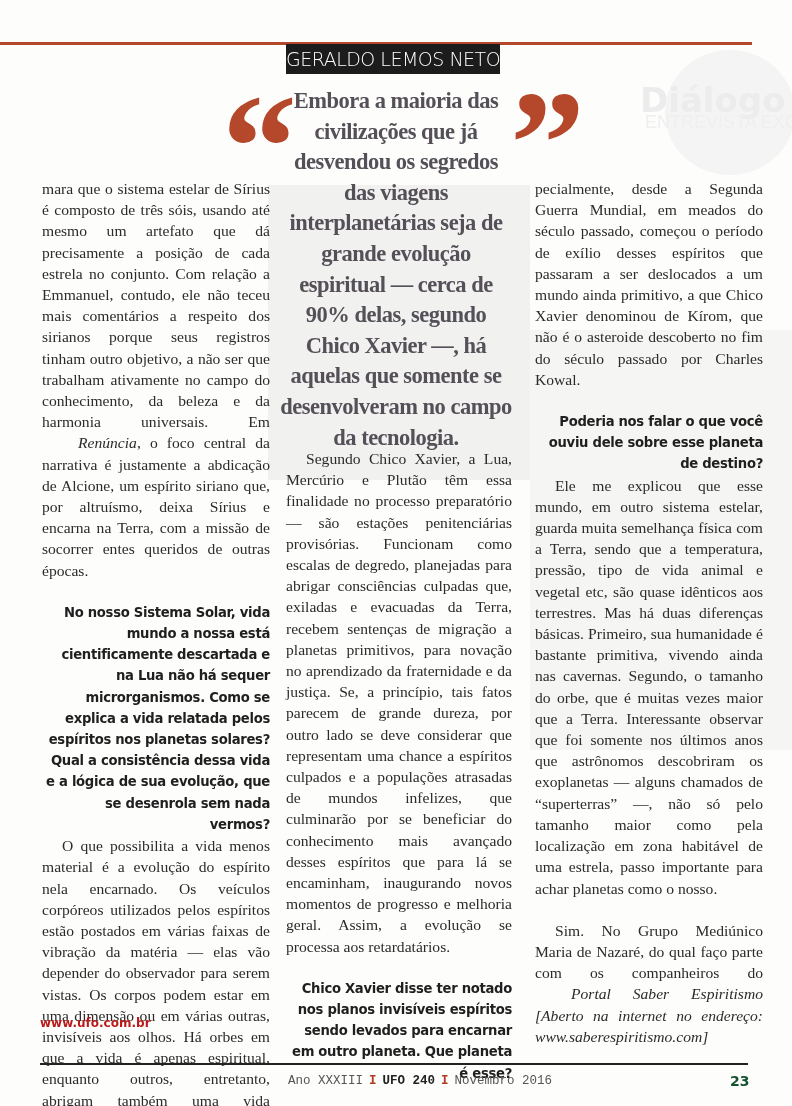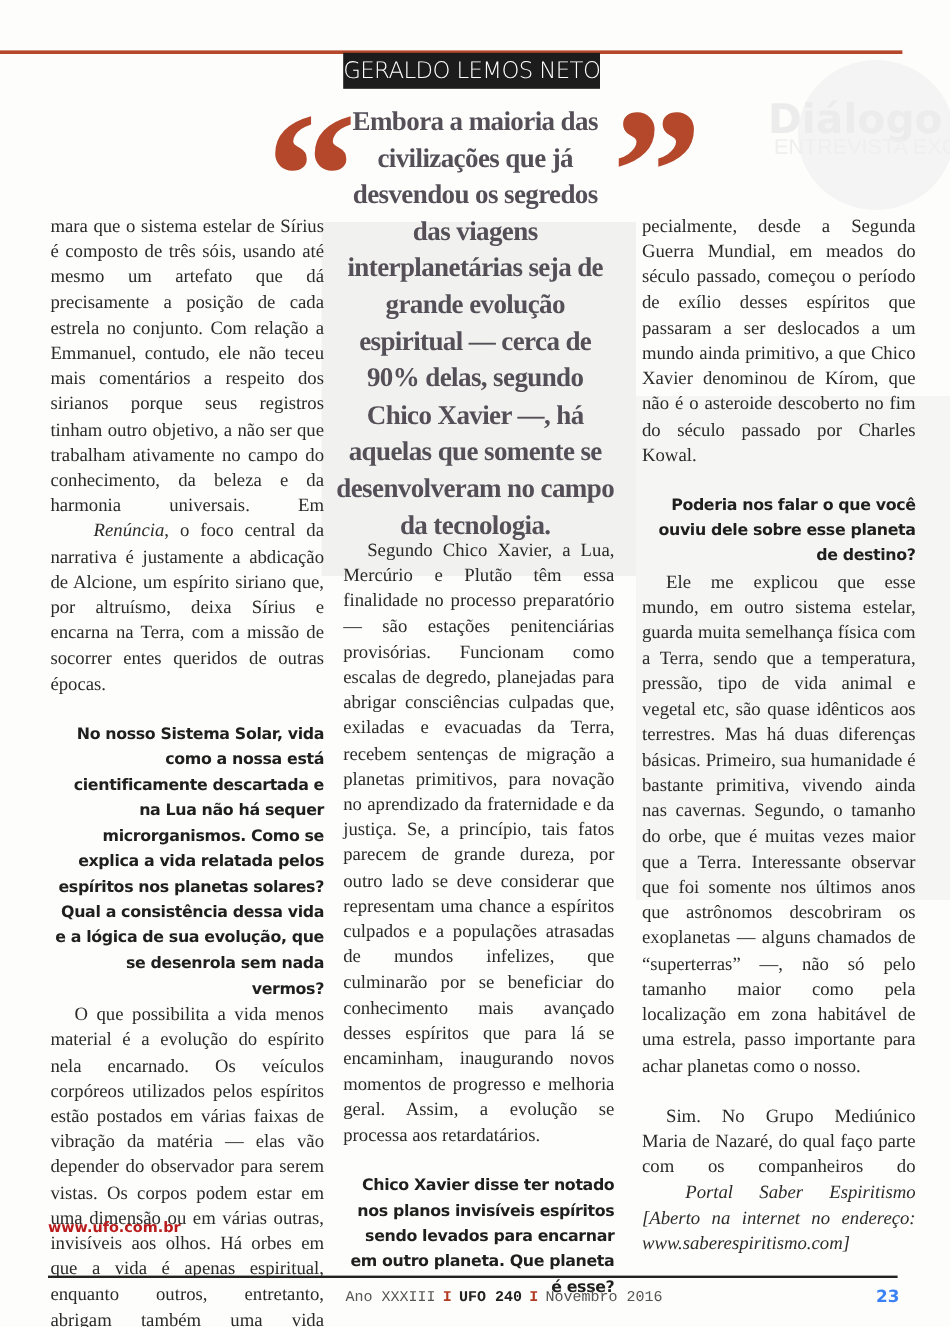--- a/index.html
+++ b/index.html
@@ -75,21 +75,21 @@
       position: absolute; left: 40px; top: 1016px; color: #b91c1c;
       font-family: "DejaVu Sans", sans-serif; font-weight: bold; font-size: 12px;
     }
     .footer-center {
       position: absolute; left: 288px; top: 1074px; color: #555;
       font-family: Liberation Mono, monospace; font-size: 12.5px; white-space: nowrap;
     }
     .footer-center .sep { color: #b23a22; font-weight: bold; margin: 0 6px; }
     .footer-center .issue { color: #222; font-weight: bold; }
     .page-number {
-      position: absolute; left: 730px; top: 1073px; color: #3b82f6;
+      position: absolute; left: 730px; top: 1073px; color: #14532d;
       font-family: "DejaVu Sans", sans-serif; font-weight: bold; font-size: 14px;
     }
     i, em { font-style: italic; margin-left: 36px; }
   </style>
 </head>
 <body>
 
 <div class="top-rule"></div>
 <div class="ghost-circle"></div>
 <div class="ghost-title">Diálogo Aberto</div>
@@ -99,21 +99,21 @@
 <div class="shade-mid"></div>
 <div class="shade-right"></div>
 
 <div class="quote-open">“</div>
 <div class="quote-close">”</div>
 <div class="pull-quote">Embora a maioria das civilizações que já desvendou os segredos das viagens interplanetárias seja de grande evolução espiritual — cerca de 90% delas, segundo Chico Xavier —, há aquelas que somente se desenvolveram no campo da tecnologia.</div>
 
 <div class="col col1">
   <p><span>mara que o sistema estelar de Sírius é composto de três sóis, usando até mesmo um artefato que dá precisamente a posição de cada estrela no conjunto. Com relação a Emmanuel, contudo, ele não teceu mais comentários a respeito dos sirianos porque seus registros tinham outro objetivo, a não ser que trabalham ativamente no campo do conhecimento, da beleza e da harmonia universais. Em </span><i>Renúncia</i><span>, o foco central da narrativa é justamente a abdicação de Alcione, um espírito siriano que, por altruísmo, deixa Sírius e encarna na Terra, com a missão de socorrer entes queridos de outras épocas.</span></p>
   <div class="gap"></div>
-  <p class="q">No nosso Sistema Solar, vida como a nossa está cientificamente descartada e na Lua não há sequer microrganismos. Como se explica a vida relatada pelos espíritos nos planetas solares? Qual a consistência dessa vida e a lógica de sua evolução, que se desenrola sem nada vermos?</p>
+  <p class="q">No nosso Sistema Solar, vida mundo a nossa está cientificamente descartada e na Lua não há sequer microrganismos. Como se explica a vida relatada pelos espíritos nos planetas solares? Qual a consistência dessa vida e a lógica de sua evolução, que se desenrola sem nada vermos?</p>
   <p class="indent">O que possibilita a vida menos material é a evolução do espírito nela encarnado. Os veículos corpóreos utilizados pelos espíritos estão postados em várias faixas de vibração da matéria — elas vão depender do observador para serem vistas. Os corpos podem estar em uma dimensão ou em várias outras, invisíveis aos olhos. Há orbes em que a vida é apenas espiritual, enquanto outros, entretanto, abrigam também uma vida encarnada quase tão rarefeita quanto a do espírito desencarnado. Na Lua e em muitos planetas não há vida física como a nossa. Segundo Chico Xavier, o nosso satélite é, na verdade, um corpo celeste em forma de prisão, no qual espíritos desencarnados, relapsos e delituosos estacionam, por algum tempo, em moradas extrafísicas para demandar a outros planetas primitivos que os recebam para encarnar e evoluir.</p>
 </div>
 
 <div class="col col2">
   <p class="indent">Segundo Chico Xavier, a Lua, Mercúrio e Plutão têm essa finalidade no processo preparatório — são estações penitenciárias provisórias. Funcionam como escalas de degredo, planejadas para abrigar consciências culpadas que, exiladas e evacuadas da Terra, recebem sentenças de migração a planetas primitivos, para novação no aprendizado da fraternidade e da justiça. Se, a princípio, tais fatos parecem de grande dureza, por outro lado se deve considerar que representam uma chance a espíritos culpados e a populações atrasadas de mundos infelizes, que culminarão por se beneficiar do conhecimento mais avançado desses espíritos que para lá se encaminham, inaugurando novos momentos de progresso e melhoria geral. Assim, a evolução se processa aos retardatários.</p>
   <div class="gap"></div>
   <p class="q">Chico Xavier disse ter notado nos planos invisíveis espíritos sendo levados para encarnar em outro planeta. Que planeta é esse?</p>
 
 </div>
 

